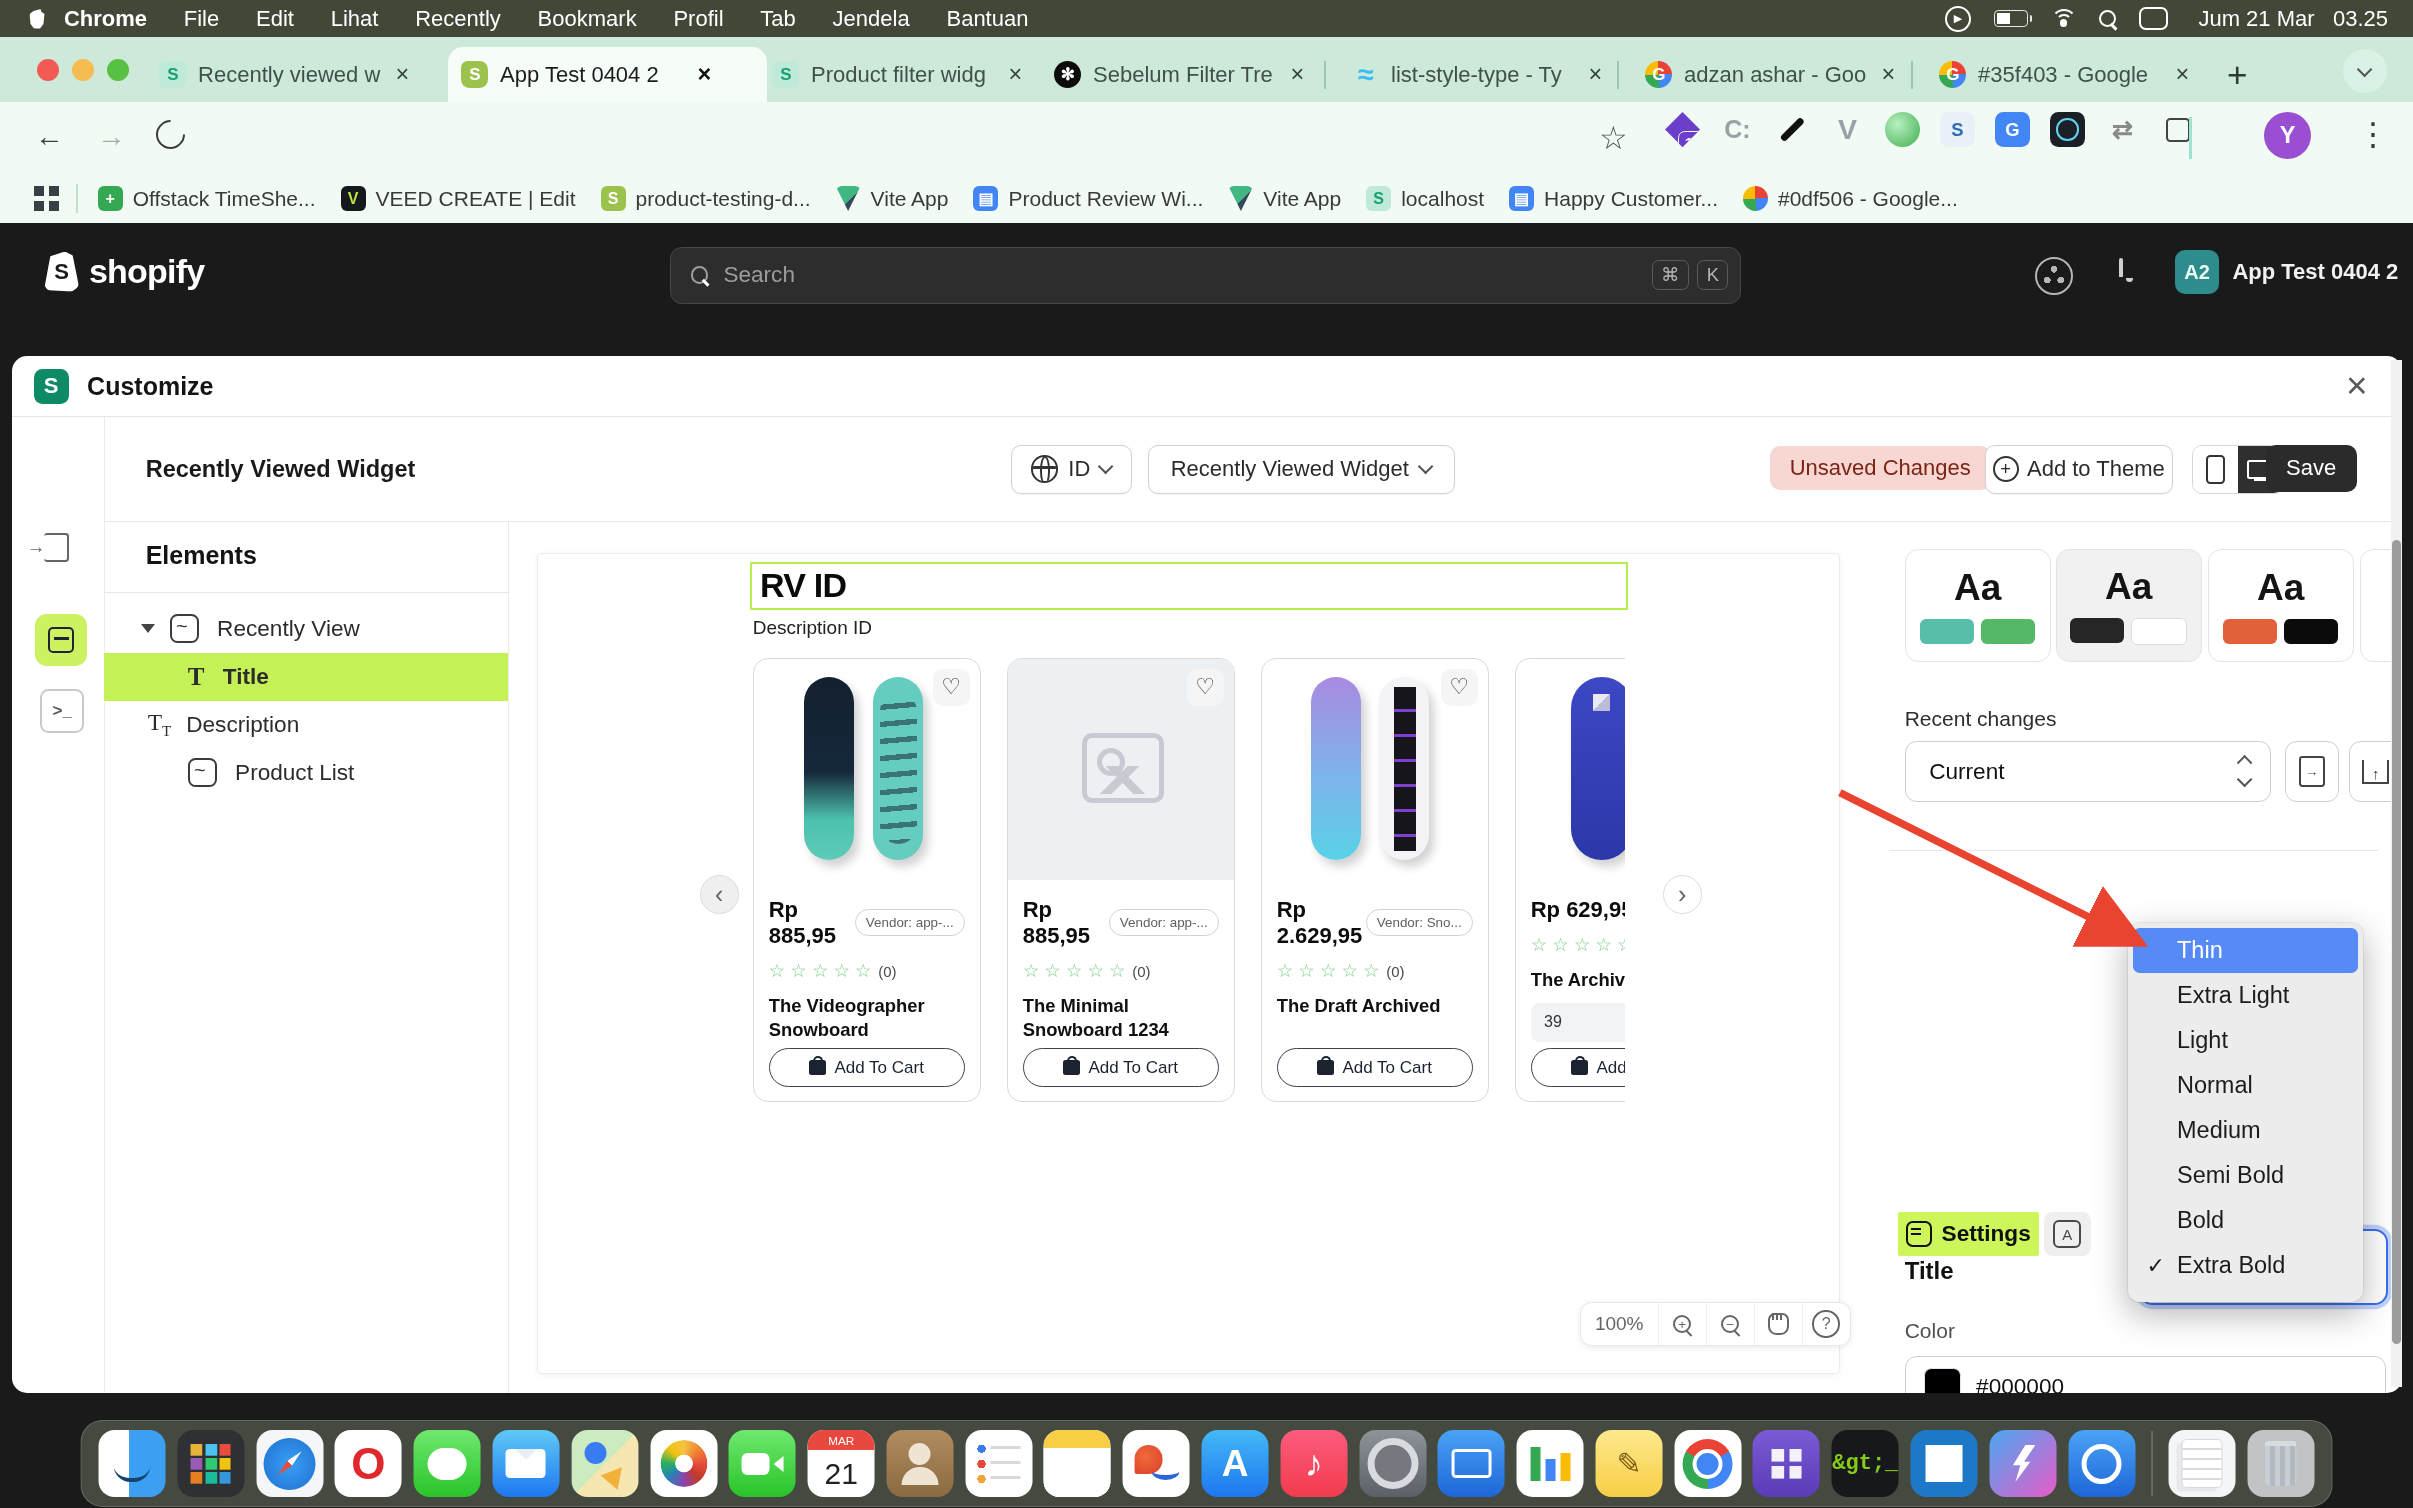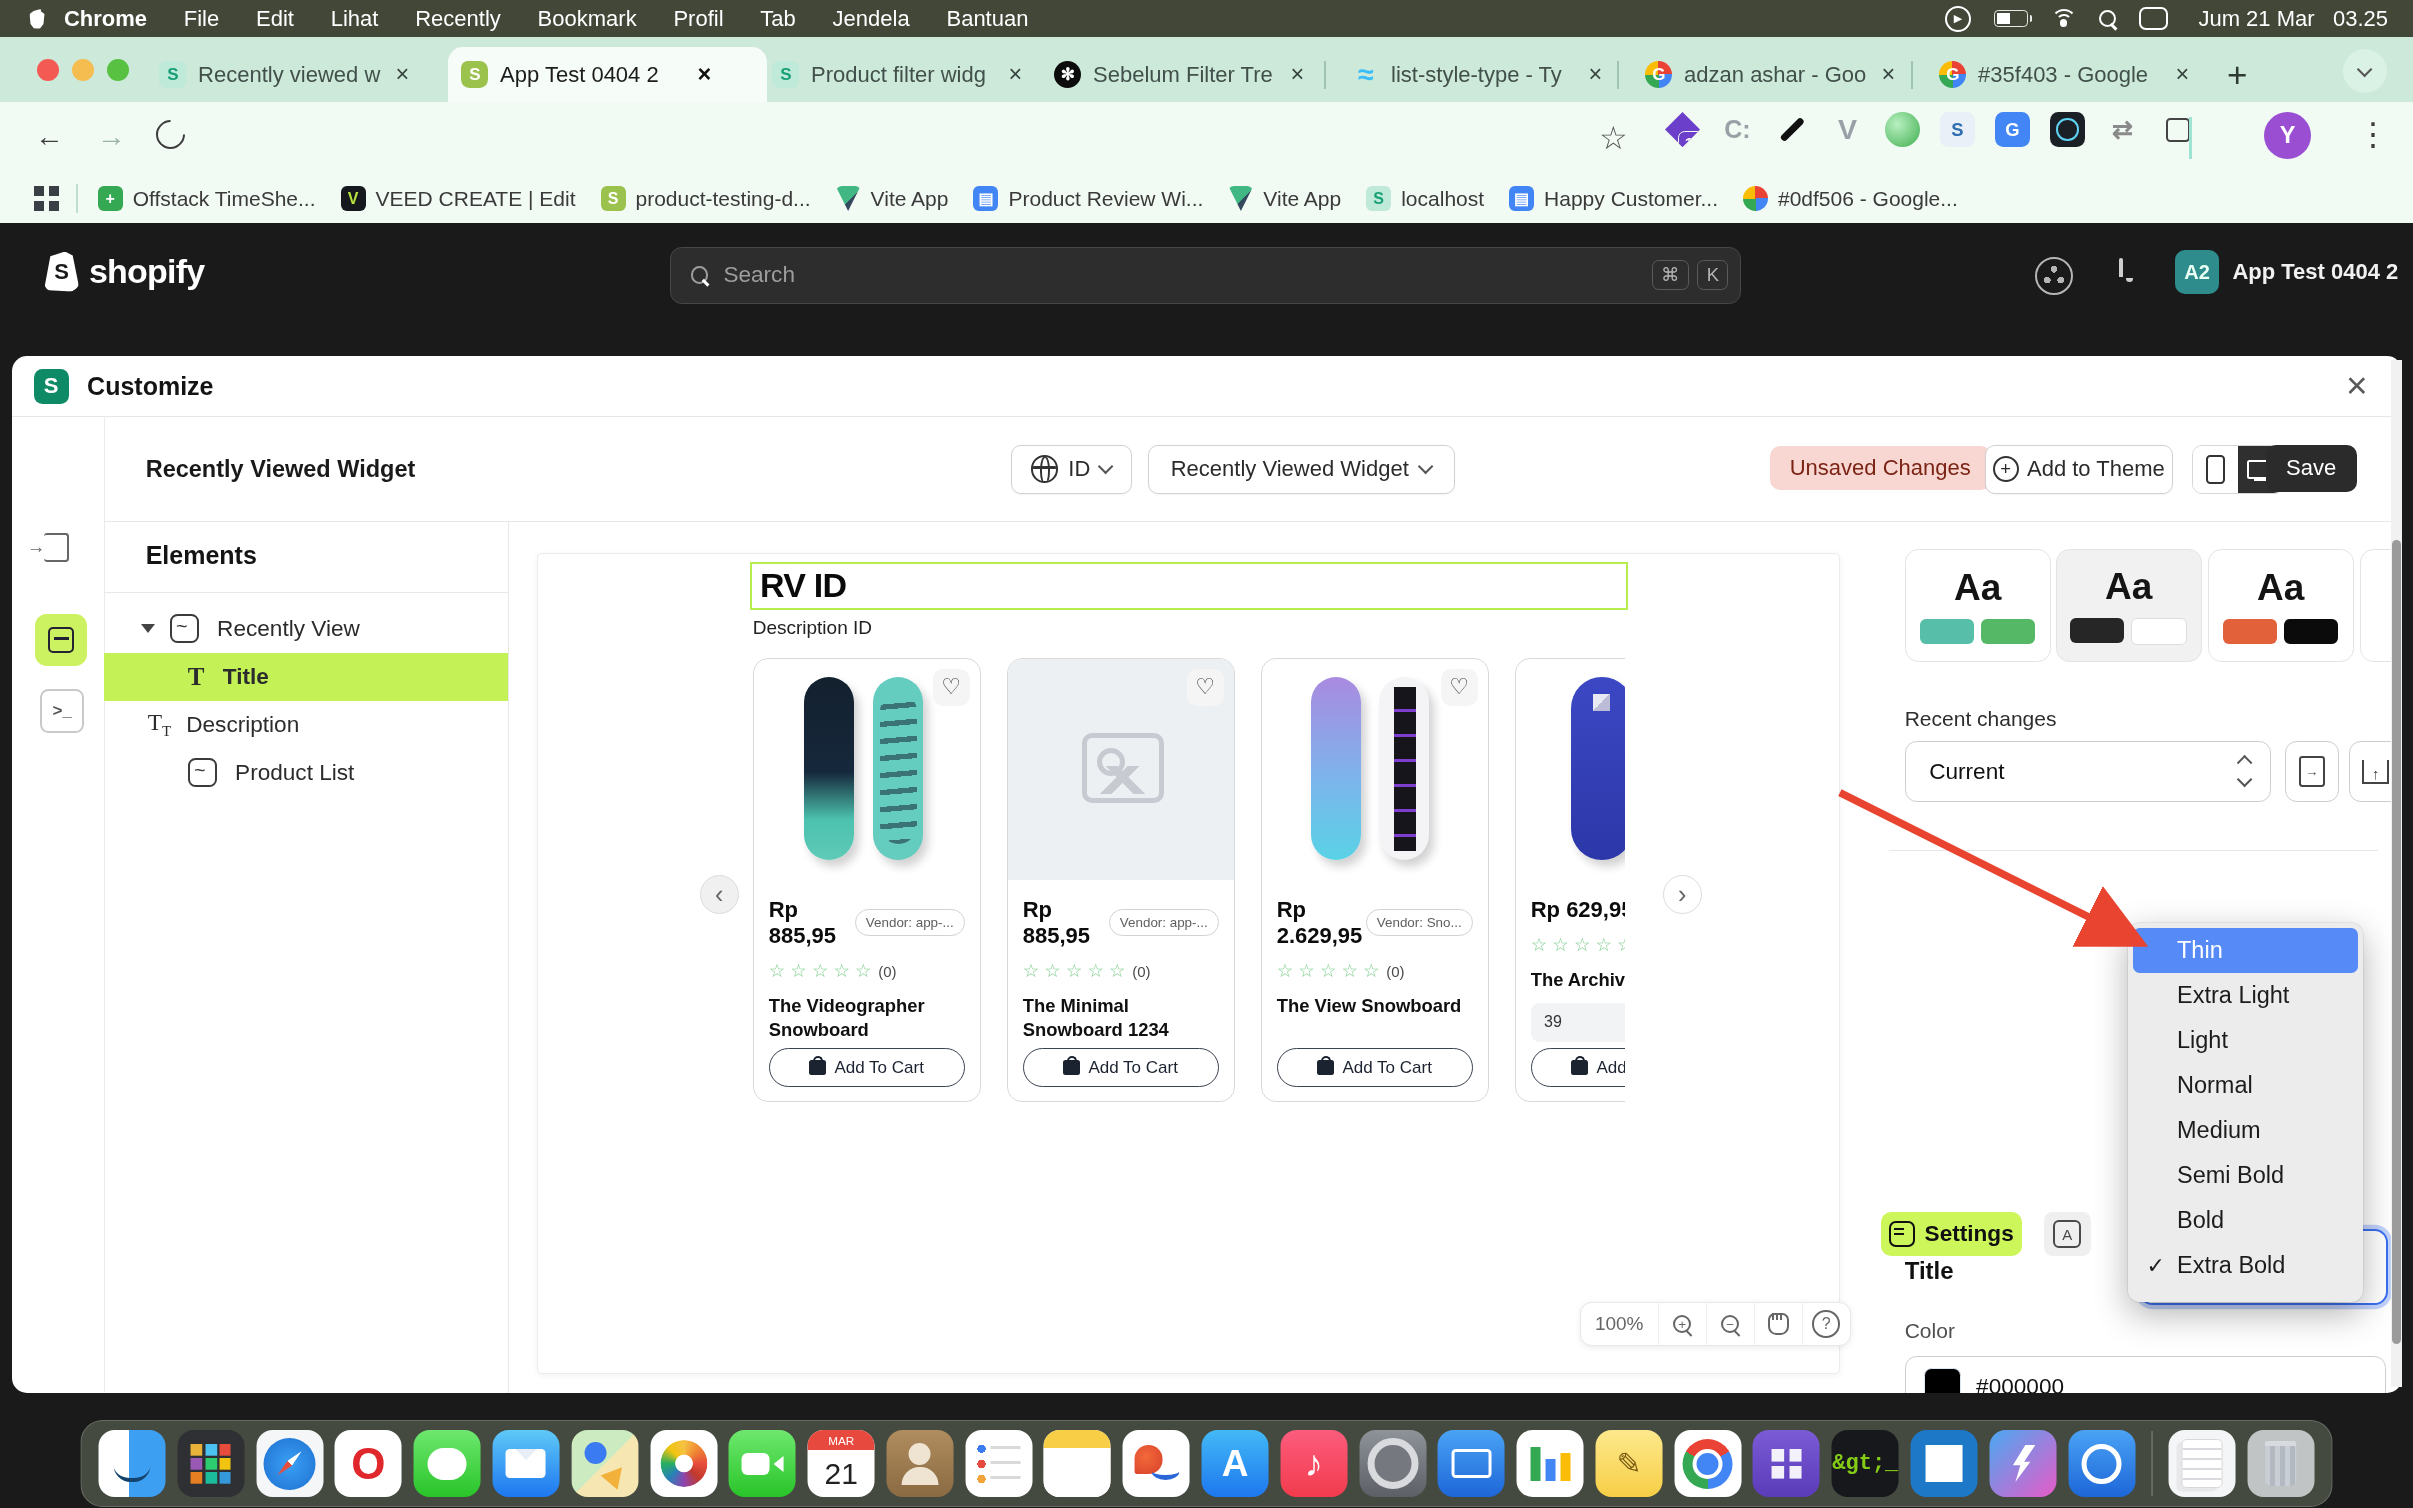--- a/index.html
+++ b/index.html
@@ -121,21 +121,21 @@
   #inspector{position:absolute;left:1854px;top:165px;width:536px;height:872px}
   .preset{position:absolute;top:28px;width:144px;height:111px;border:1.3px solid #e3e3e3;border-radius:13.4px;background:#fff;display:flex;flex-direction:column;align-items:center;justify-content:center}
   .aa{font-size:37px;font-weight:600;color:#141414}
   .bars{display:flex;gap:6.7px;margin-top:10px}
   .bar{width:54px;height:25px;border-radius:5.9px}
   .ilabel{font-size:21px;color:#4f4f4f}
   .ifield{border:1.3px solid #cdcdcd;border-radius:11.7px;background:#fff;display:flex;align-items:center;font-size:22.6px;color:#111}
   .sqbtn{position:absolute;width:52px;height:59px;border:1.3px solid #cdcdcd;border-radius:11.7px;background:#fff;display:flex;align-items:center;justify-content:center;color:#444}
   .docic{width:22px;height:27px;border:2.1px solid #444;border-radius:3.4px;display:flex;align-items:center;justify-content:center;font-size:13.4px;color:#444}
   .boxic{width:23.5px;height:22px;border:2.1px solid #444;border-top:none;display:flex;align-items:flex-end;justify-content:center;font-size:15px;color:#444}
-  #settingspill{position:absolute;left:15px;top:691px;width:141px;height:44px;background:#cdf65b;border-radius:10px;display:flex;align-items:center;justify-content:center;font-size:22.6px;font-weight:bold;color:#101010}
+  #settingspill{position:absolute;left:32px;top:691px;width:141px;height:44px;background:#cdf65b;border-radius:2px;display:flex;align-items:center;justify-content:center;font-size:22.6px;font-weight:bold;color:#101010}
   #translatebtn{position:absolute;left:178px;top:691px;width:47px;height:44px;background:#efefef;border-radius:8.4px;display:flex;align-items:center;justify-content:center}
   .tlic{width:23.5px;height:23.5px;border:2.1px solid #4a4a4a;border-radius:5.9px;display:flex;align-items:center;justify-content:center;font-size:15px;color:#4a4a4a}
   .weightrow{height:45px;display:flex;align-items:center;padding-left:44px;font-size:23.5px;color:#1c1c1e;position:relative;border-radius:6.7px}
   .weightrow .chk{position:absolute;left:13.4px;font-size:22px}
   #dropdown{position:absolute;left:2128px;top:923px;width:235px;height:379px;background:#ececec;border-radius:11.7px;box-shadow:0 11.7px 34px rgba(0,0,0,.3),0 0 0 0.8px rgba(0,0,0,.08);padding:5px 5px;z-index:40;box-sizing:border-box}
   #focusring{position:absolute;left:2139px;top:1229px;width:245px;height:72px;border-radius:13.4px;border:2.9px solid #3a6ff0;box-shadow:0 0 0 4.2px rgba(80,130,245,.35);background:#fff;z-index:30}
   #vsb{position:absolute;left:2391px;top:360px;width:11px;height:1027px;background:#f1f1f1;z-index:45}
   #vsbthumb{position:absolute;left:0.8px;top:180px;width:9.2px;height:804px;background:#9b9b9b;border-radius:5px}
 
   
@@ -452,21 +452,21 @@
             <span class="board" style="left:117px;background:#f4f4f6"></span>
             <span style="position:absolute;left:132px;top:28.5px;width:22px;height:164px;background:repeating-linear-gradient(180deg,#17151c 0 22px,#7e3fd0 22px 25px)"></span>
           </div>
           <div class="heart">♡</div>
           <div class="cbody">
             <div class="crow">
                 <span class="price">Rp 2.629,95</span>
               <span class="vendor">Vendor: Sno...</span>
               </div>
             <div class="stars"><span>☆ ☆ ☆ ☆ ☆</span><span class="rc">(0)</span></div>
-            <div class="cname">The View Snowboard</div>
+            <div class="cname">The Draft Archived</div>
           </div>
           <button class="cart">
               <span class="bag"></span>
               <span>Add To Cart</span>
             </button>
         </div>
 
         <div class="card" style="left:762px">
           <div class="cimg">
             <span class="board" style="left:55px;width:62px;border-radius:31px;background:linear-gradient(180deg,#3c48c4 0%,#2c37a8 100%)"></span>

